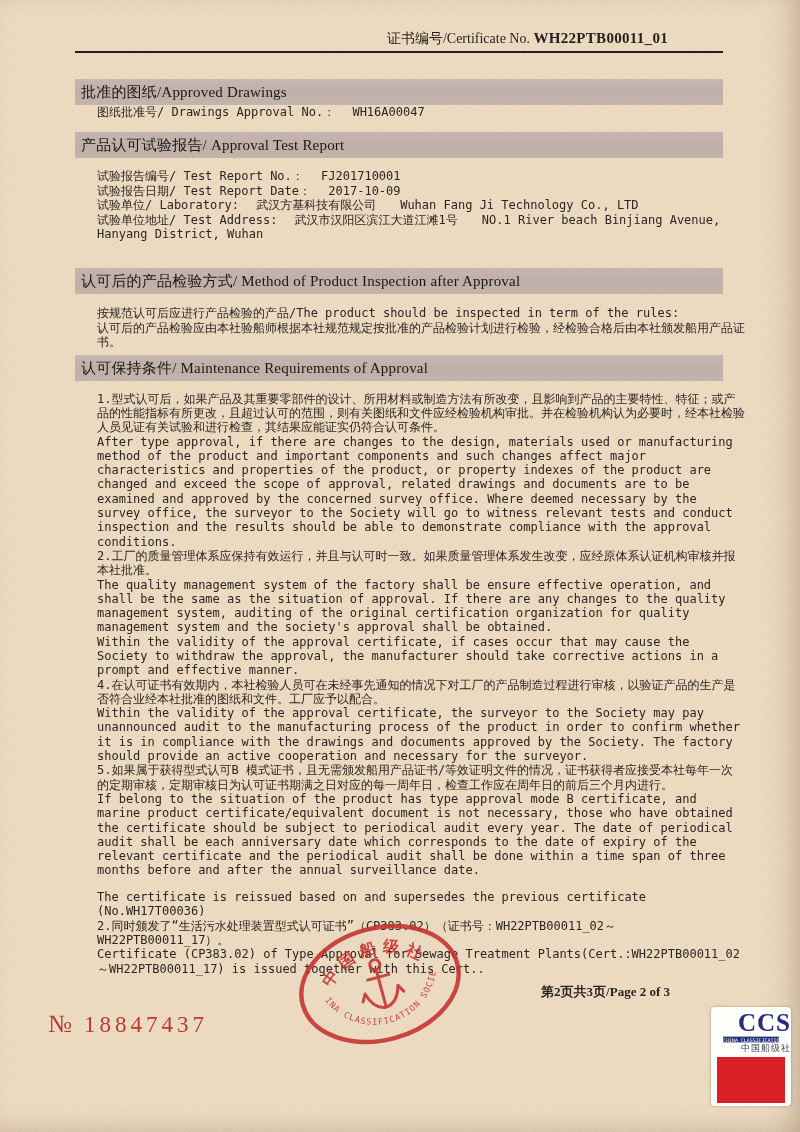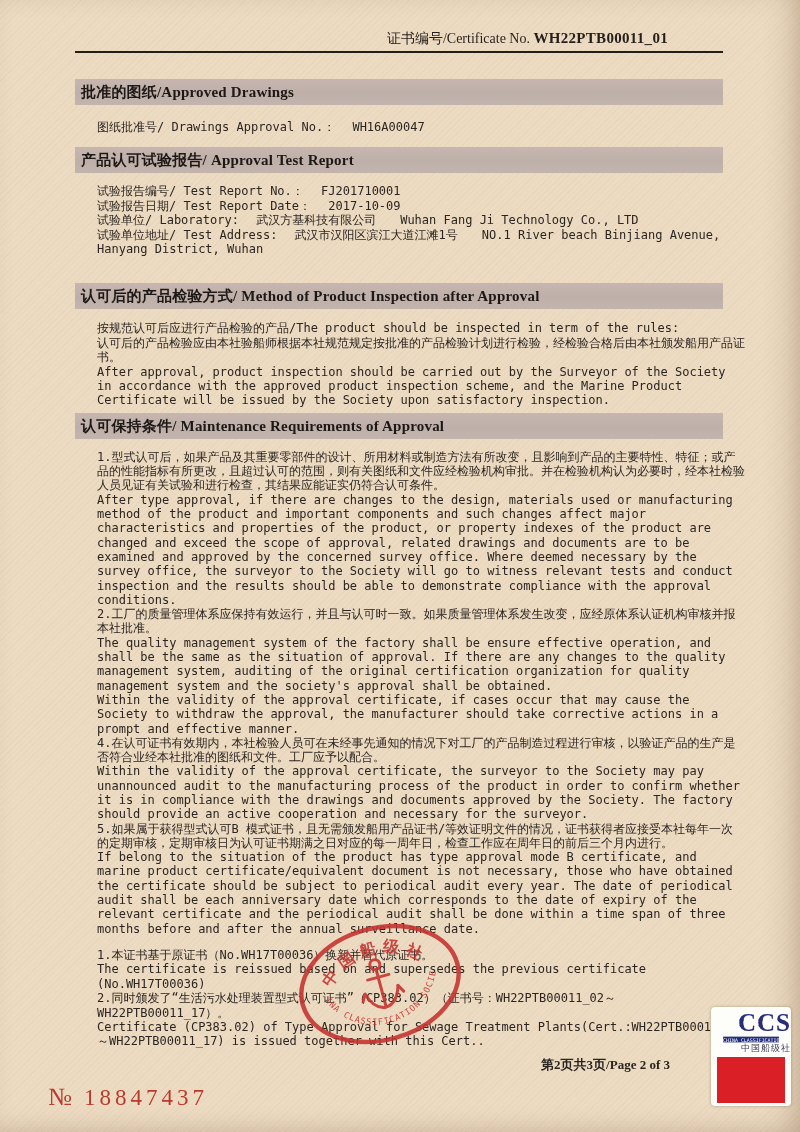--- a/index.html
+++ b/index.html
@@ -21,31 +21,31 @@
   .cert-line {
     text-align:right; font-family:"Liberation Serif",serif;
     font-size:14px; color:#241f1b; padding-right:2px;
   }
   .cert-line .no { font-weight:bold; font-size:15px; letter-spacing:.3px; }
   .topline { border:none; border-top:2.5px solid #221d18; margin-top:3px; width:648px; }
 
   .bar {
     width:648px; height:26px; margin-top:26px;
     background:linear-gradient(180deg,#c7b6b0 0%, #bfafa9 55%, #c4b4ae 100%);
-    font-family:"Liberation Serif",serif; font-weight:bold;
+    font-family:"Liberation Serif",serif; font-weight:normal;
     font-size:15px; line-height:26px; color:#1d1815;
     padding-left:6px; letter-spacing:.2px;
   }
   .body-text { width:648px; margin-left:22px; font-size:12px; line-height:14.4px; }
   .body-text p { margin:0; }
 
   .row-label { }
   .row-value { margin-left:10px; }
 
-  #sec-drawings-row { margin-top:15px; }
+  #sec-drawings-row { }
   #bar-test-report  { margin-top:13px; }
   #test-report-rows { margin-top:11px; }
   #bar-method       { margin-top:27px; }
   #method-body      { margin-top:12px; }
   #bar-maintenance  { margin-top:5px;  }
   #maintenance-body { margin-top:11px; line-height:14.3px; }
   #bar-remarks      { margin-top:4px;  }
   #remarks-body     { margin-top:12px; }
 
   .footer-page {
@@ -128,40 +128,38 @@
       <span class="row-value">武汉市汉阳区滨江大道江滩1号　　NO.1 River beach Binjiang Avenue, Hanyang District, Wuhan</span>
     </p>
   </div>
 
   <div class="bar" id="bar-method">
     <span>认可后的产品检验方式/ Method of Product Inspection after Approval</span>
   </div>
   <div class="body-text" id="method-body">
     <p>按规范认可后应进行产品检验的产品/The product should be inspected in term of the rules:</p>
     <p>认可后的产品检验应由本社验船师根据本社规范规定按批准的产品检验计划进行检验，经检验合格后由本社颁发船用产品证书。</p>
-    <p>After approval, product inspection should be carried out by the Surveyor of the Society in accordance with the approved product inspection scheme, and the Marine Product Certificate will be issued by the Society upon satisfactory inspection.</p>
   </div>
 
   <div class="bar" id="bar-maintenance">
     <span>认可保持条件/ Maintenance Requirements of Approval</span>
   </div>
   <div class="body-text" id="maintenance-body">
     <p>1.型式认可后，如果产品及其重要零部件的设计、所用材料或制造方法有所改变，且影响到产品的主要特性、特征；或产品的性能指标有所更改，且超过认可的范围，则有关图纸和文件应经检验机构审批。并在检验机构认为必要时，经本社检验人员见证有关试验和进行检查，其结果应能证实仍符合认可条件。</p>
     <p>After type approval, if there are changes to the design, materials used or manufacturing method of the product and important components and such changes affect major characteristics and properties of the product, or property indexes of the product are changed and exceed the scope of approval, related drawings and documents are to be examined and approved by the concerned survey office. Where deemed necessary by the survey office, the surveyor to the Society will go to witness relevant tests and conduct inspection and the results should be able to demonstrate compliance with the approval conditions.</p>
     <p>2.工厂的质量管理体系应保持有效运行，并且与认可时一致。如果质量管理体系发生改变，应经原体系认证机构审核并报本社批准。</p>
     <p>The quality management system of the factory shall be ensure effective operation, and shall be the same as the situation of approval. If there are any changes to the quality management system, auditing of the original certification organization for quality management system and the society's approval shall be obtained.</p>
     <p>Within the validity of the approval certificate, if cases occur that may cause the Society to withdraw the approval, the manufacturer should take corrective actions in a prompt and effective manner.</p>
     <p>4.在认可证书有效期内，本社检验人员可在未经事先通知的情况下对工厂的产品制造过程进行审核，以验证产品的生产是否符合业经本社批准的图纸和文件。工厂应予以配合。</p>
     <p>Within the validity of the approval certificate, the surveyor to the Society may pay unannounced audit to the manufacturing process of the product in order to confirm whether it is in compliance with the drawings and documents approved by the Society. The factory should provide an active cooperation and necessary for the surveyor.</p>
     <p>5.如果属于获得型式认可B 模式证书，且无需颁发船用产品证书/等效证明文件的情况，证书获得者应接受本社每年一次的定期审核，定期审核日为认可证书期满之日对应的每一周年日，检查工作应在周年日的前后三个月内进行。</p>
     <p>If belong to the situation of the product has type approval mode B certificate, and marine product certificate/equivalent document is not necessary, those who have obtained the certificate should be subject to periodical audit every year. The date of periodical audit shall be each anniversary date which corresponds to the date of expiry of the relevant certificate and the periodical audit shall be done within a time span of three months before and after the annual surveillance date.</p>
   </div>
 
   <div class="body-text" id="remarks-body">
-    <p>1.本证书基于原证书（No.WH17T00036）换新并替代原证书。</p>
     <p>The certificate is reissued based on and supersedes the previous certificate (No.WH17T00036)</p>
     <p>2.同时颁发了“生活污水处理装置型式认可证书”（CP383.02）（证书号：WH22PTB00011_02～WH22PTB00011_17）。</p>
     <p>Certificate (CP383.02)  of Type Approval for Sewage Treatment Plants(Cert.:WH22PTB00011_02～WH22PTB00011_17) is issued together with this Cert..</p>
   </div>
 
   <div class="footer-page">第2页共3页/Page 2 of 3</div>
 
   <div class="serial">
     <span>№</span>
     <span class="digits">18847437</span>

